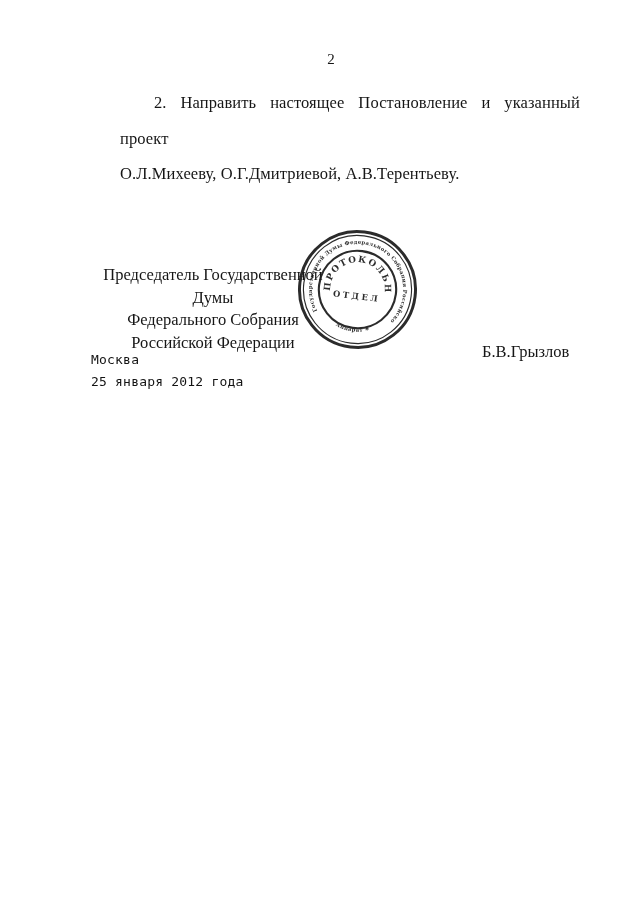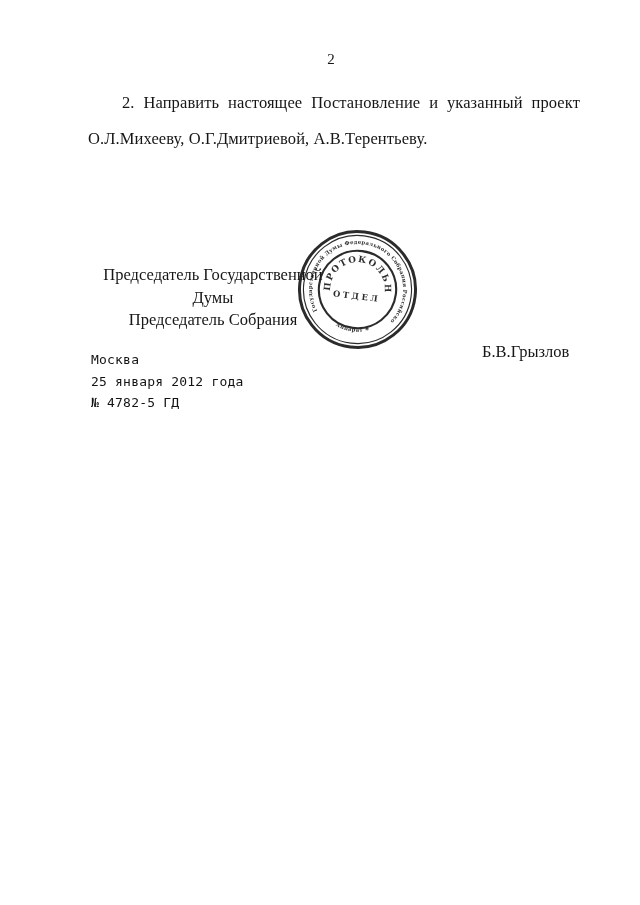--- a/index.html
+++ b/index.html
@@ -32,20 +32,21 @@
     position: absolute;
     left: 88px;
     top: 85px;
     width: 492px;
     font-size: 16.5px;
     line-height: 35.5px;
     letter-spacing: 0.1px;
   }
   .line {
     white-space: nowrap;
+    margin-left: 32px;
   }
   .line.justify {
     white-space: normal;
     text-align: justify;
     text-align-last: justify;
   }
   .indent1 { text-indent: 34px; }
   .indent2 { text-indent: 27px; }
 
   .signature-block {
@@ -90,21 +91,22 @@
 
   <div class="page-number">2</div>
 
   <div class="body-text">
     <div class="line justify indent1">2. Направить настоящее Постановление и указанный проект</div>
     <div class="line">О.Л.Михееву, О.Г.Дмитриевой, А.В.Терентьеву.</div>
   </div>
 
   <div class="signature-block">
     <div class="sig-line">Председатель Государственной Думы</div>
-    <div class="sig-line">Председатель Собрания</div>
+    <div class="sig-line">Федерального Собрания</div>
+    <div class="sig-line">Российской Федерации</div>
   </div>
 
   <div class="signer-name">Б.В.Грызлов</div>
 
   <svg class="stamp" viewBox="0 0 140 140" xmlns="http://www.w3.org/2000/svg">
     <defs>
       <path id="ringTop" d="M 27.4 99.8 A 52 52 0 1 1 112.6 99.8"></path>
       <path id="ringBottom" d="M 37.9 105.7 A 48 48 0 0 0 102.1 105.7"></path>
       <path id="protokArc" d="M 39.5 75.4 A 31 31 0 1 1 100.5 75.4"></path>
     </defs>
@@ -121,16 +123,15 @@
       <text font-size="10" letter-spacing="1.8">
         <textPath href="#protokArc">ПРОТОКОЛЬНЫЙ</textPath>
       </text>
       <text x="70" y="81" font-size="9.5" letter-spacing="3" text-anchor="middle">ОТДЕЛ</text>
     </g>
   </svg>
 
   <div class="footer-block">
     <div>Москва</div>
     <div>25 января 2012 года</div>
-    <div>№ 4782-5 ГД</div>
   </div>
 
 </div>
 
 </body></html>

